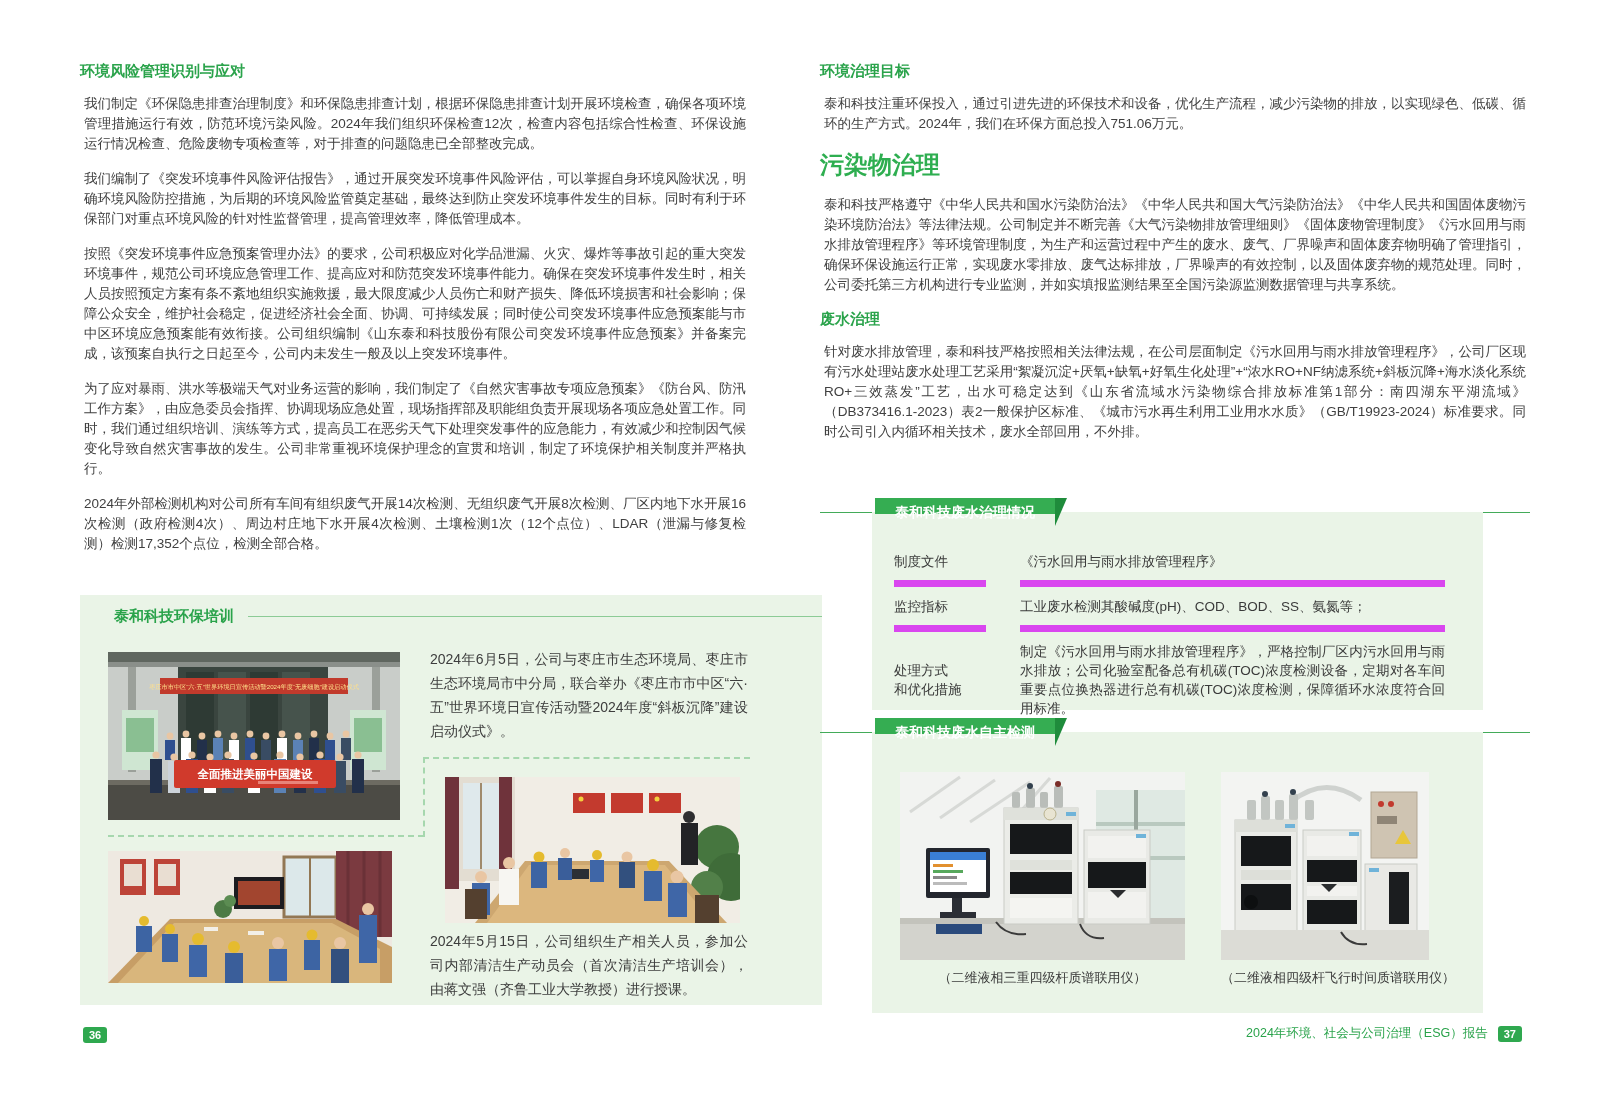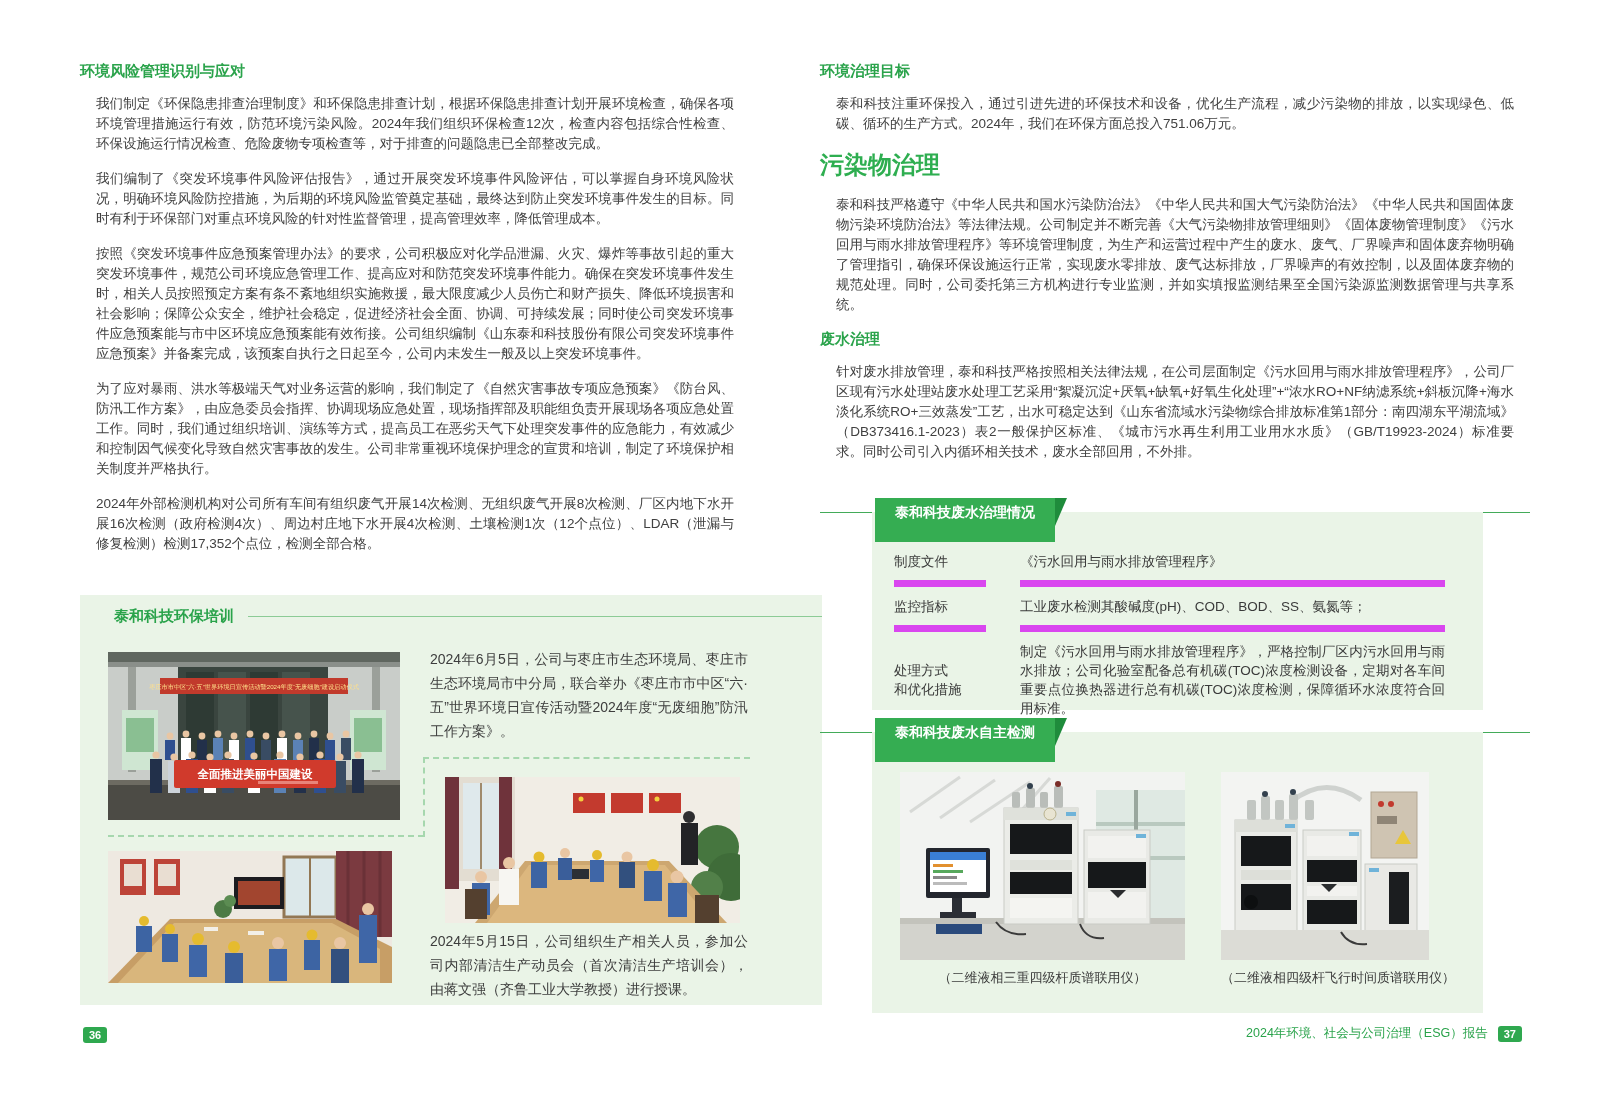--- a/index.html
+++ b/index.html
@@ -5,39 +5,39 @@
   html,body{margin:0;padding:0;}
   body{
     width:1610px;height:1100px;position:relative;overflow:hidden;
     background:#ffffff;
     font-family:"Liberation Sans","DejaVu Sans",sans-serif;
     color:#3d3d3d;
   }
   
   .sec-heading{color:#2aa34b;font-size:15px;font-weight:bold;margin:0 0 13px;}
   .big-heading{color:#2eae50;font-size:24px;font-weight:600;margin:6px 0 14px;}
-  .body-p{font-size:13.5px;line-height:20px;text-align:justify;margin:0 16px 15px;color:#404040;}
+  .body-p{font-size:13.5px;line-height:20px;text-align:justify;margin:0 4px 15px;color:#404040;}
   
   .page-left{position:absolute;left:80px;top:62px;width:670px;}
   .page-right{position:absolute;left:820px;top:62px;width:710px;}
   
   .training-box{position:absolute;left:80px;top:595px;width:742px;height:410px;background:#eaf4e7;}
   .tb-head{position:absolute;left:34px;right:0;top:12px;display:flex;align-items:center;}
   .tb-title{color:#2aa34b;font-size:15px;font-weight:bold;white-space:nowrap;margin-right:14px;}
   .tb-line{flex:1;height:1px;background:#8ccb96;}
   .tb-abs{position:absolute;}
   .photo-frame{display:block;}
   .dash-h{border-top:2px dashed #a6d7ae;height:0;}
   .dash-v{border-left:2px dashed #a6d7ae;width:0;}
   .box-caption{font-size:14px;line-height:24px;text-align:justify;color:#3d3d3d;}
   
   .block{position:absolute;left:820px;width:710px;}
   .block .hline{position:absolute;left:0;right:0;top:14px;height:1px;background:#43ab59;}
   .block .bg{position:absolute;left:52px;right:47px;top:14px;bottom:0;background:#eaf4e7;}
-  .banner{position:absolute;left:55px;top:0;height:44px;background:#35ad52;color:#fff;
+  .banner{position:absolute;left:55px;top:0;height:16px;background:#35ad52;color:#fff;
           font-size:14px;font-weight:bold;line-height:28px;padding:0 20px;z-index:2;}
   .banner:after{content:"";position:absolute;right:-12px;top:0;width:0;height:0;
           border-top:28px solid #1f8c3c;border-right:12px solid transparent;}
   #treatment-block{top:498px;height:212px;}
   #detection-block{top:710px;height:295px;margin-top:8px;}
   .tbl{position:absolute;left:52px;right:47px;top:14px;bottom:0;padding:30px 38px 0 22px;box-sizing:border-box;}
   .trow{display:grid;grid-template-columns:92px 1fr;column-gap:34px;align-items:center;}
   .trow .cell{font-size:13.5px;line-height:19px;color:#3a3a3a;padding:10px 0 9px;text-align:justify;}
   .trow .label{white-space:pre-line;text-align:left;}
   .trow.u .cell{border-bottom:7px solid #d946ef;}
@@ -193,21 +193,21 @@
         <circle cx="232" cy="92" r="6" fill="#e9c6a3"></circle>
           <rect x="223" y="98" width="18" height="34" fill="#32507e"></rect>
         <circle cx="260" cy="58" r="6" fill="#e9c6a3"></circle>
           <rect x="251" y="64" width="18" height="48" fill="#3f66a7"></rect>
       </g>
       <rect x="96" y="76" width="14" height="4" fill="#f2efe8"></rect>
         <rect x="140" y="80" width="16" height="4" fill="#f2efe8"></rect>
     </svg>
   </div>
 
-  <div class="tb-abs box-caption" style="left:350px;top:52px;width:318px;">2024年6月5日，公司与枣庄市生态环境局、枣庄市生态环境局市中分局，联合举办《枣庄市市中区“六·五”世界环境日宣传活动暨2024年度“无废细胞”防汛工作方案》。</div>
+  <div class="tb-abs box-caption" style="left:350px;top:52px;width:318px;">2024年6月5日，公司与枣庄市生态环境局、枣庄市生态环境局市中分局，联合举办《枣庄市市中区“六·五”世界环境日宣传活动暨2024年度“斜板沉降”建设启动仪式》。</div>
 
   <div class="tb-abs photo-frame" style="left:365px;top:182px;">
     <svg width="295" height="146" viewBox="0 0 295 146">
       <rect width="295" height="146" fill="#f1ede5"></rect>
       <rect x="0" y="0" width="70" height="104" fill="#e3ddd2"></rect>
       <rect x="18" y="6" width="36" height="86" fill="#dfe9ec"></rect>
       <line x1="36" y1="6" x2="36" y2="92" stroke="#a08a6c" stroke-width="2"></line>
       <rect x="0" y="0" width="14" height="112" fill="#6f333b"></rect>
         <rect x="54" y="0" width="13" height="108" fill="#6f333b"></rect>
       <rect x="128" y="16" width="32" height="20" fill="#c33a2e"></rect>

